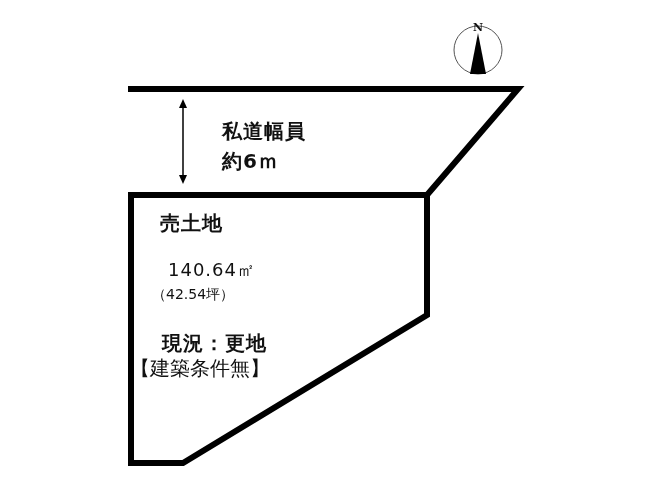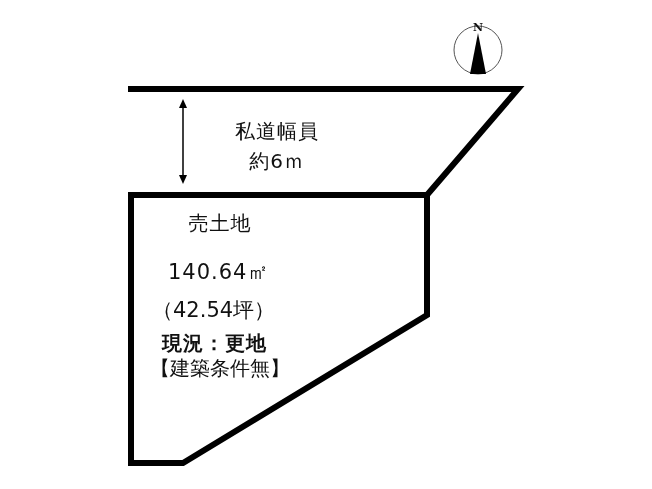--- a/index.html
+++ b/index.html
@@ -1,20 +1,20 @@
 <!DOCTYPE html>
 <html><head>
 <meta charset="utf-8">
 <style>
   html, body { margin:0; padding:0; background:#ffffff; }
   body { width:652px; height:489px; position:relative; overflow:hidden;
          font-family:"DejaVu Sans", sans-serif; color:#111; }
   svg.plan { position:absolute; left:0; top:0; }
   .label { position:absolute; font-size:20px; white-space:nowrap; color:#111; letter-spacing:1px; }
-  .center { text-align:center; }
+  .center { text-align:left;font-weight:bold; }
 </style>
 </head>
 <body>
 
 <svg class="plan" width="652" height="489" viewBox="0 0 652 489">
 
   <polyline points="128,89 518,89 427,195" fill="none" stroke="#000" stroke-width="6" stroke-linejoin="miter"></polyline>
 
   <polygon points="131,195 427,195 427,315 183,463 131,463" fill="none" stroke="#000" stroke-width="6" stroke-linejoin="miter"></polygon>
 
@@ -29,16 +29,16 @@
     <polygon points="478,33 470,74 486,74" fill="#000"></polygon>
   </g>
 </svg>
 
 <div class="label" style="left:473px; top:21px; font-size:11px; font-weight:bold; font-family:'DejaVu Serif', serif; letter-spacing:0;">N</div>
 
 <div class="label center" style="left:222px; top:118px; width:110px;">私道幅員</div>
 <div class="label center" style="left:222px; top:148px; width:110px;">約6ｍ</div>
 
 <div class="label center" style="left:160px; top:210px; width:120px;">売土地</div>
-<div class="label" style="left:168px; top:258px; font-size:21px;">140.64㎡</div>
-<div class="label" style="left:152px; top:296px; font-size:21px; letter-spacing:0;">（42.54坪）</div>
+<div class="label" style="left:168px; top:258px; font-size:18px;">140.64㎡</div>
+<div class="label" style="left:152px; top:286px; font-size:14px; letter-spacing:0;">（42.54坪）</div>
 <div class="label" style="left:162px; top:330px;font-weight:bold;">現況：更地</div>
-<div class="label" style="left:150px; top:355px; letter-spacing:0;">【建築条件無】</div>
+<div class="label" style="left:130px; top:355px; letter-spacing:0;">【建築条件無】</div>
 
 </body></html>

